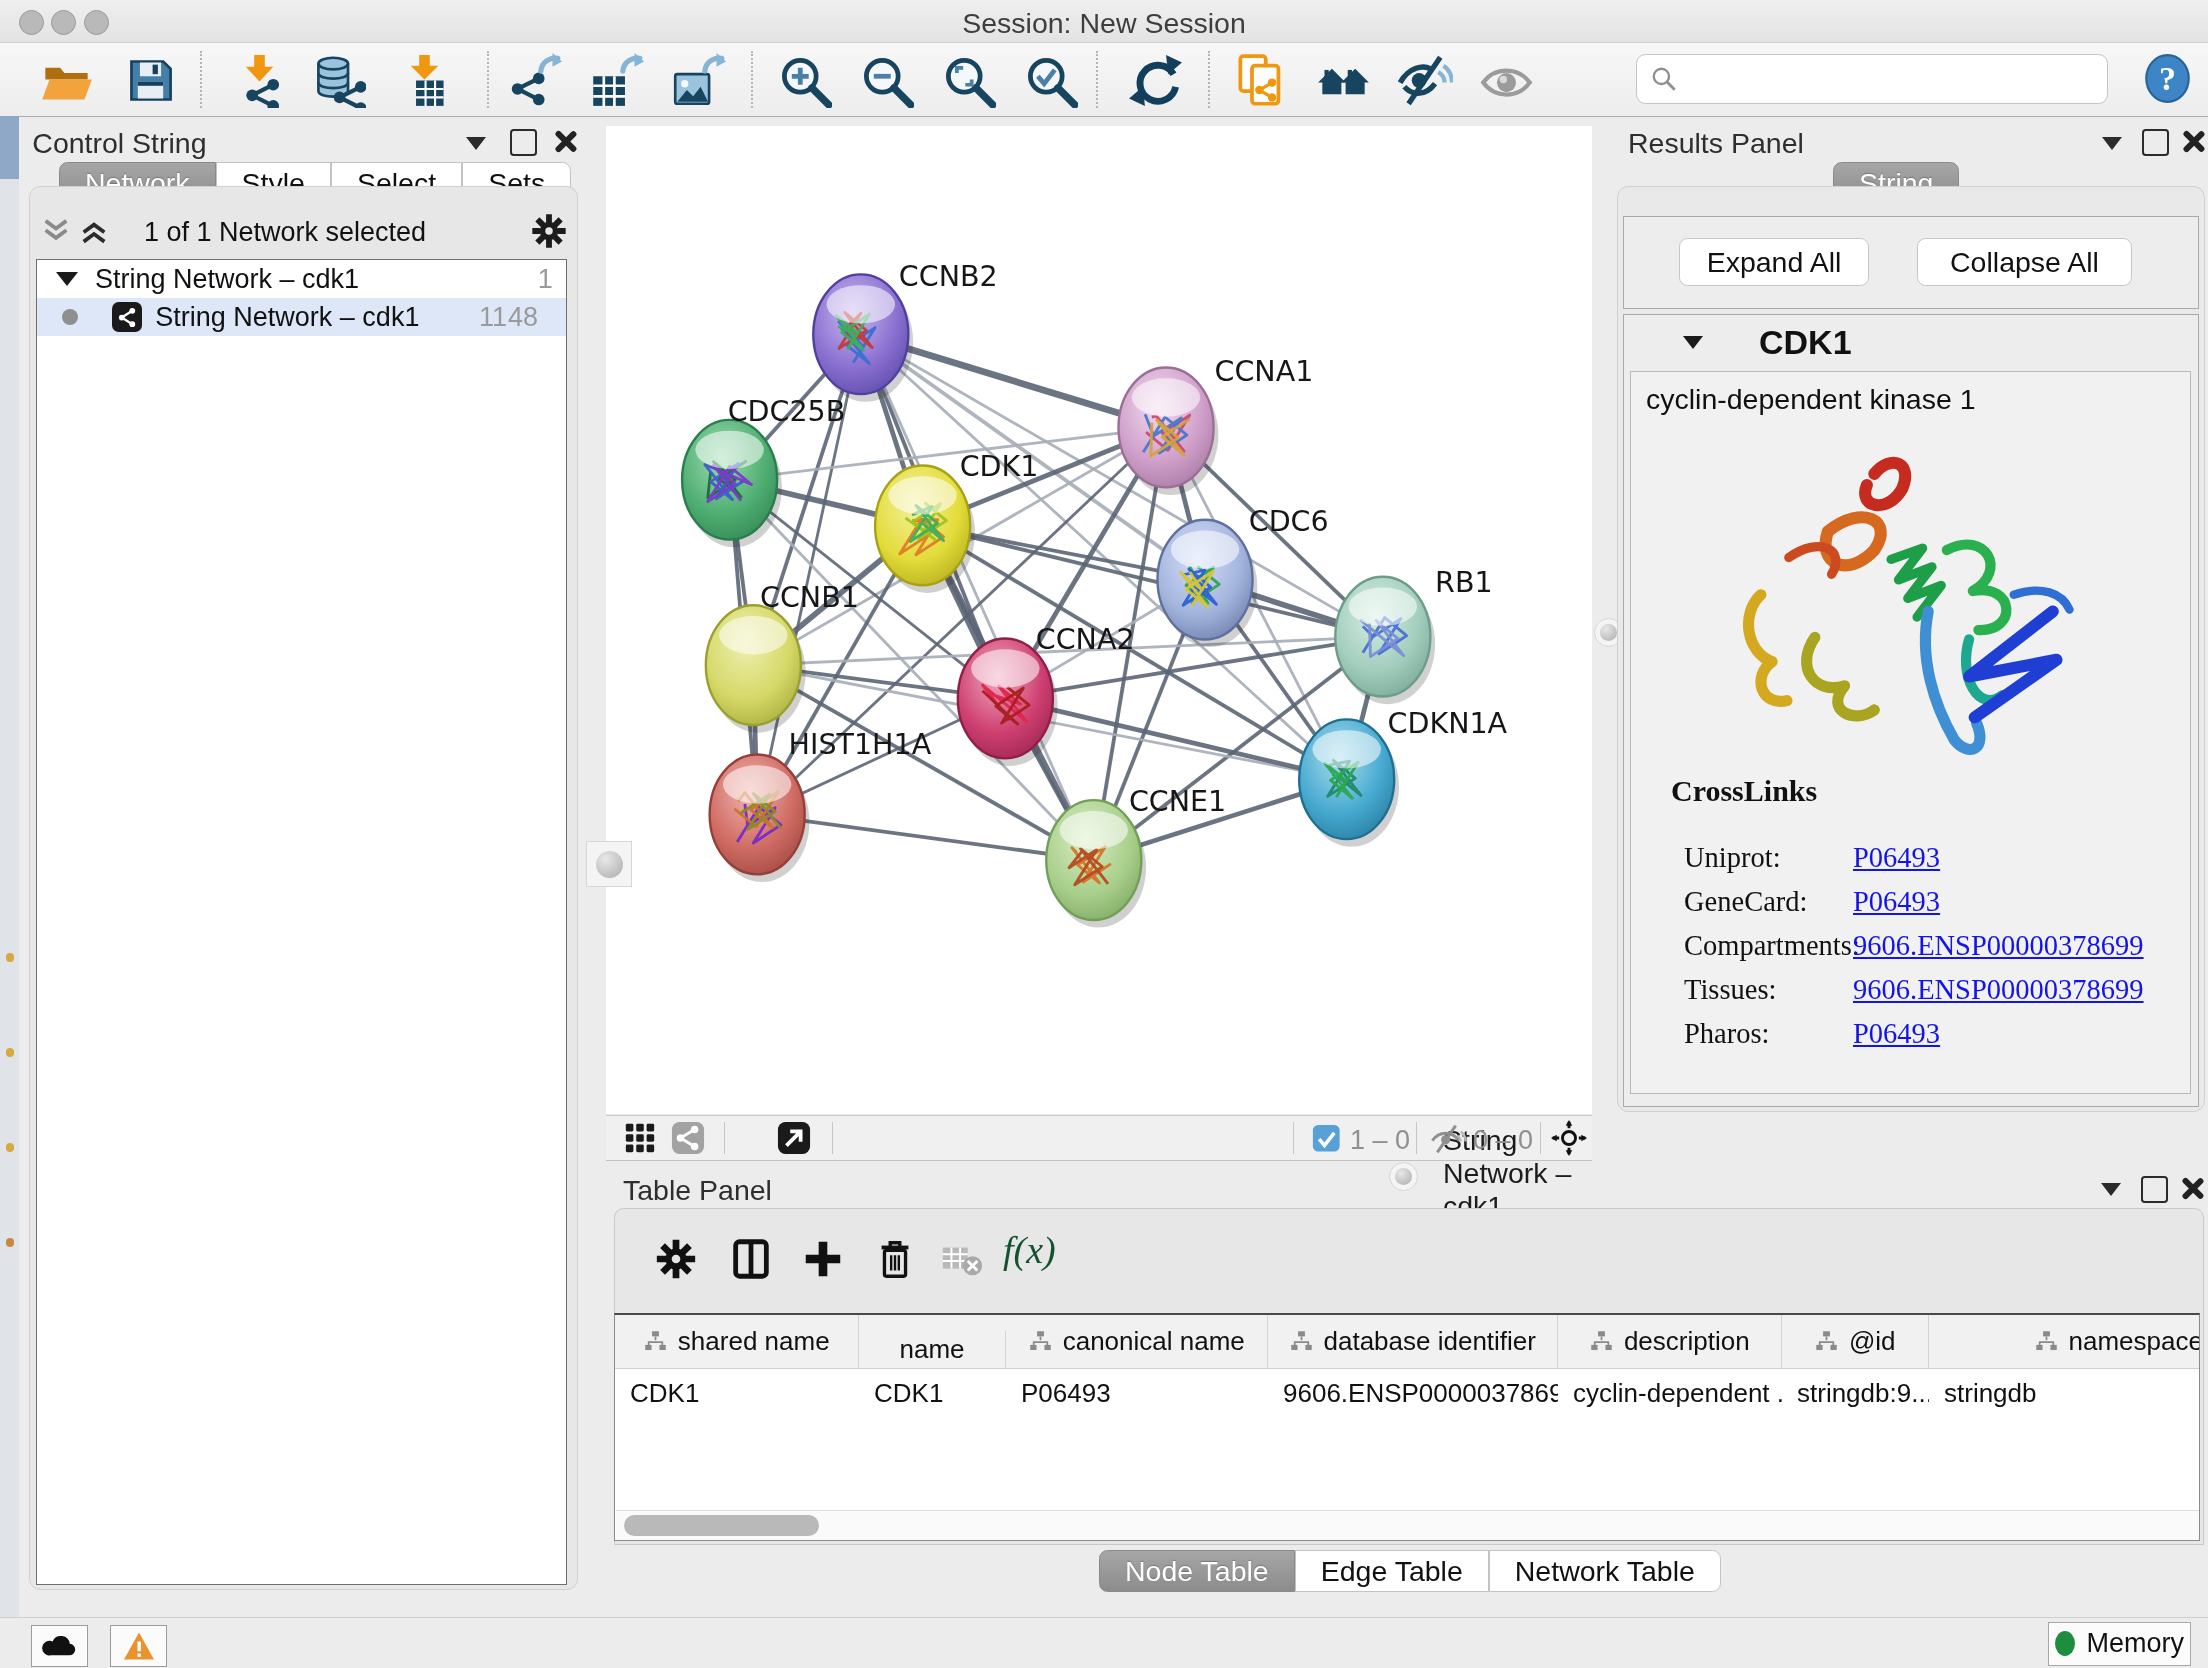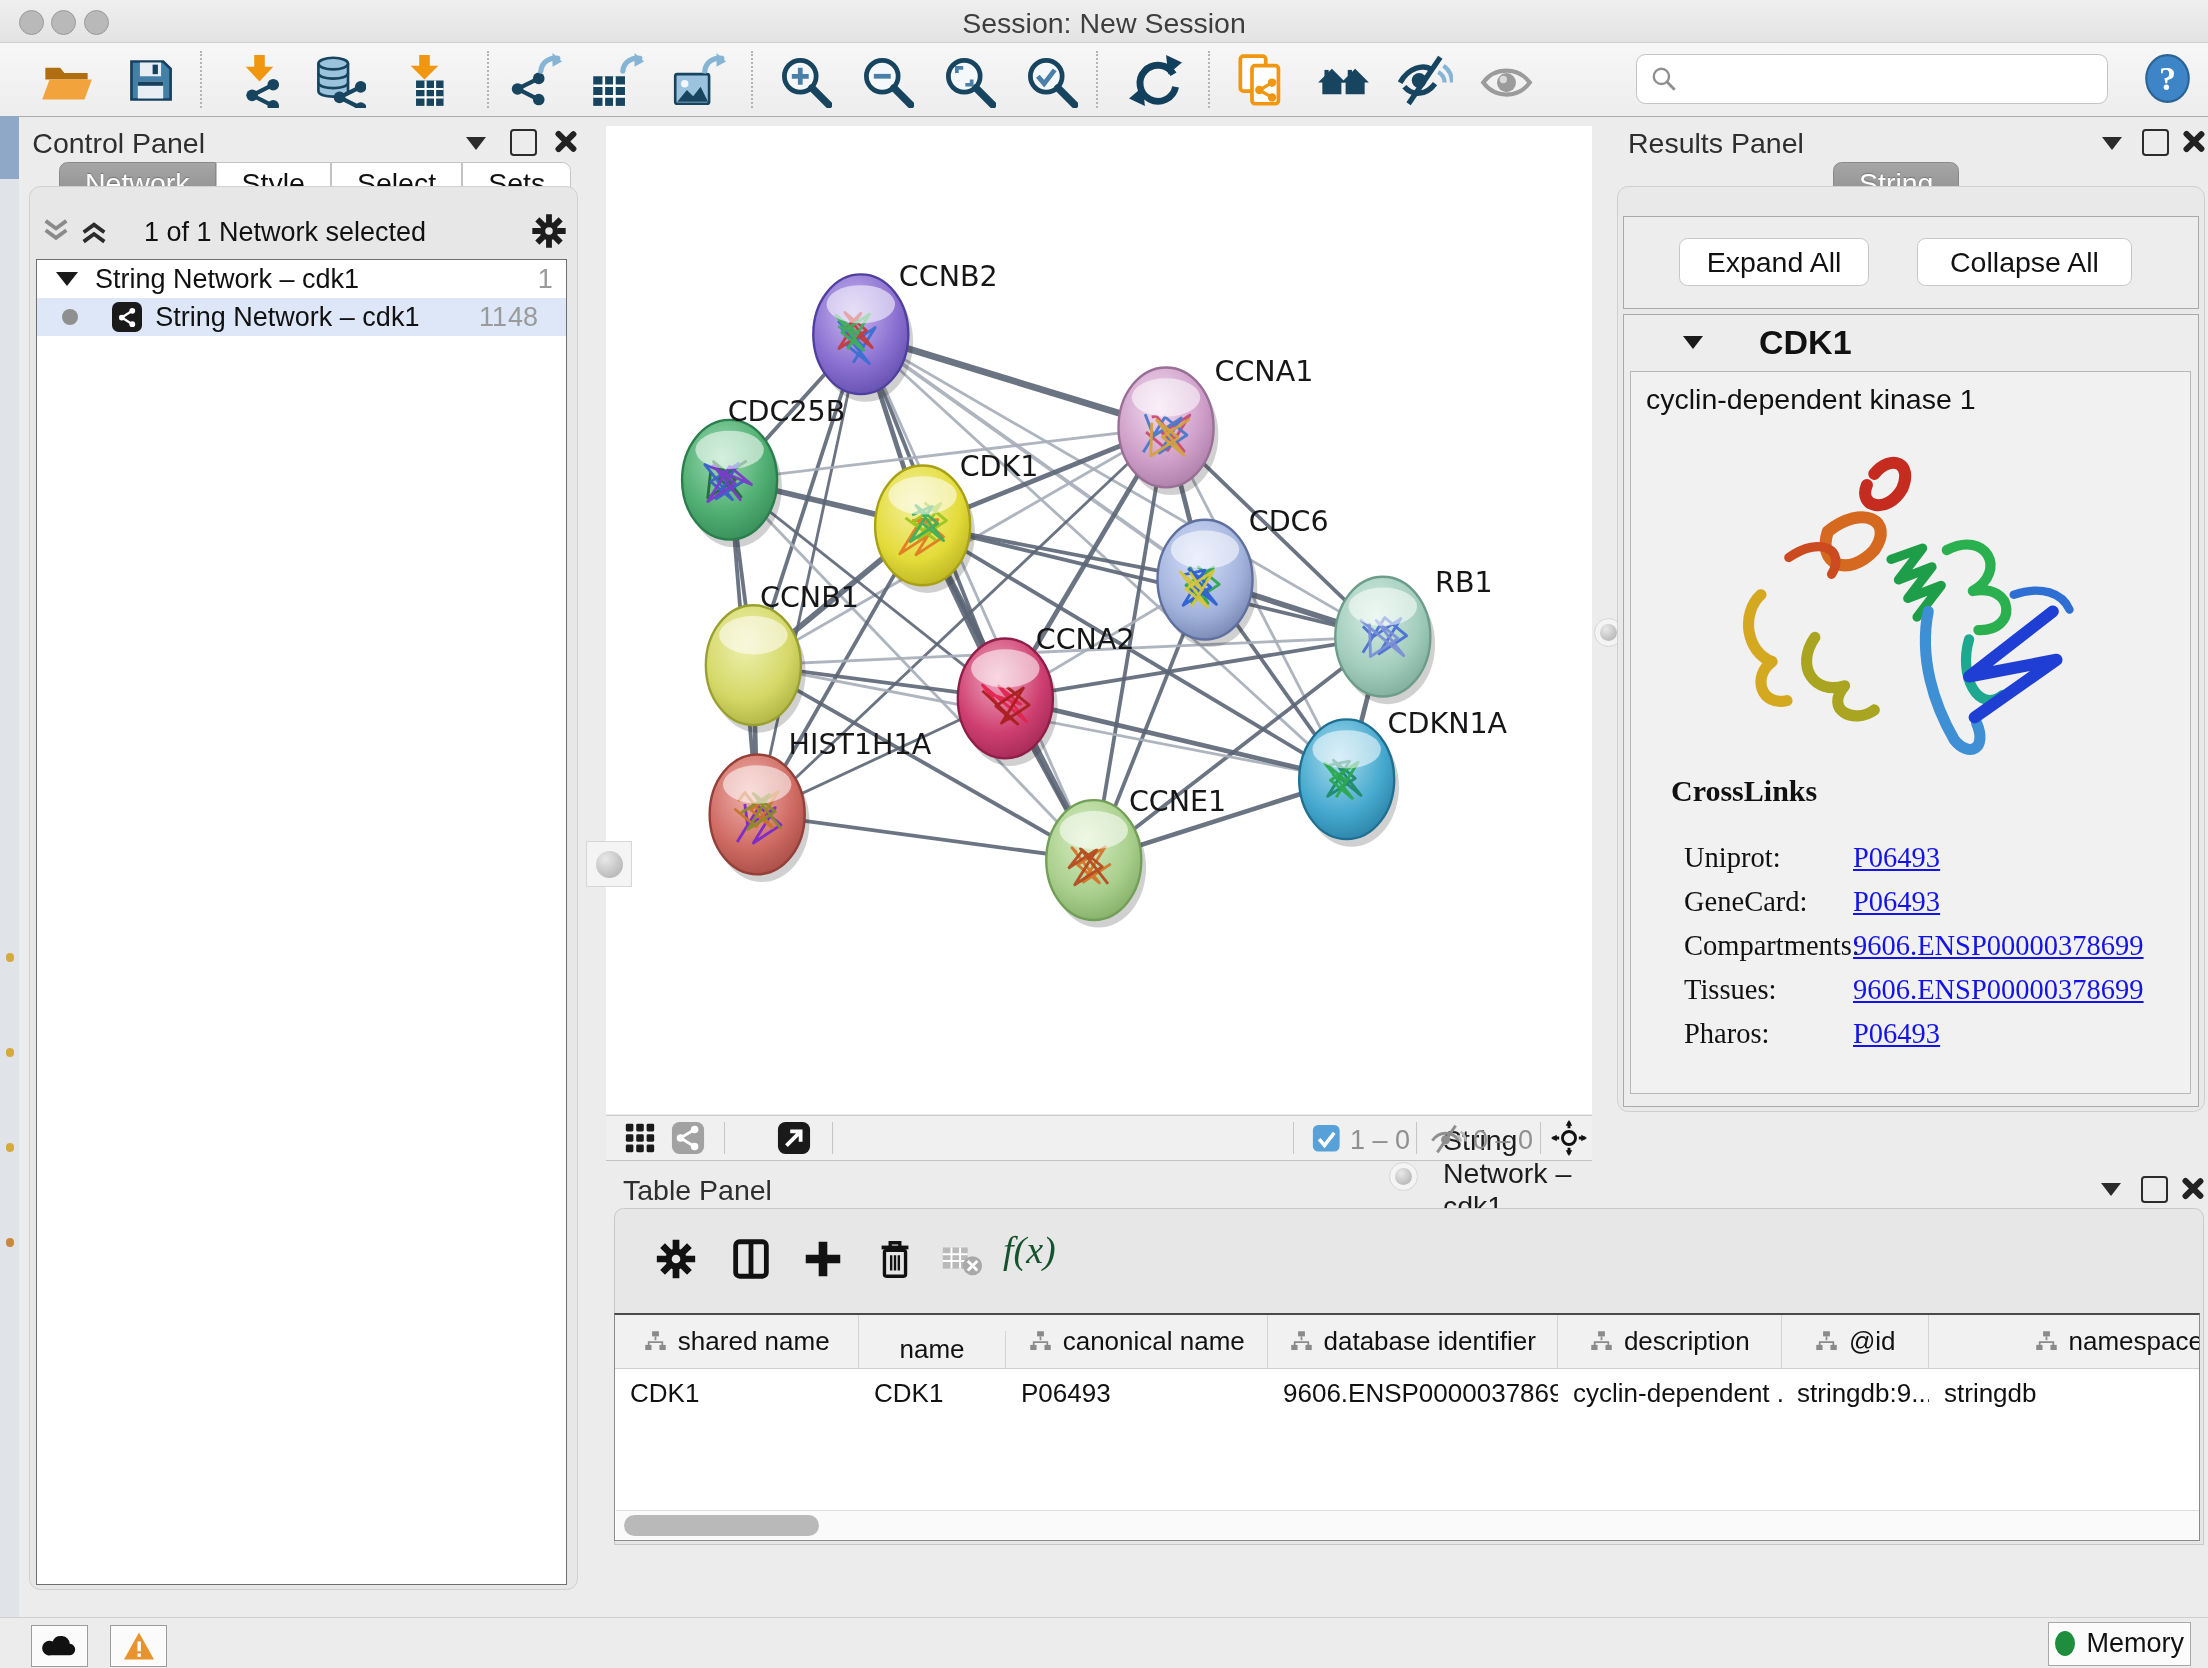--- a/index.html
+++ b/index.html
@@ -295,21 +295,21 @@
 
   <div class="abs" style="left:0;top:116px;width:19px;height:1552px;background:#e0e3e8;">
     <div class="abs" style="left:0;top:0;width:19px;height:63px;background:#8fa8c8;"></div>
     <div class="abs" style="left:5.7px;top:837px;width:8.6px;height:8.6px;border-radius:50%;background:#d4a93f;"></div>
     <div class="abs" style="left:5.7px;top:932px;width:8.6px;height:8.6px;border-radius:50%;background:#d4a93f;"></div>
     <div class="abs" style="left:5.7px;top:1027px;width:8.6px;height:8.6px;border-radius:50%;background:#d4a93f;"></div>
     <div class="abs" style="left:5.7px;top:1122px;width:8.6px;height:8.6px;border-radius:50%;background:#c9893a;"></div>
   </div>
 
   <div class="abs" style="left:19px;top:116px;width:568px;height:1501px;">
-    <div class="abs panel-title" style="left:13.3px;top:11.4px;">Control Panel</div>
+    <div class="abs panel-title" style="left:13.3px;top:11.4px;">Control String</div>
     <span class="abs pctl-tri" style="left:447px;top:21px;"></span>
     <span class="abs pctl-box" style="left:491px;top:13.3px;"></span>
     <span class="abs xmark" style="left:533px;top:13.3px;"></span>
     <div class="abs" id="cp-tabs" style="left:40px;top:46px;"><div class="tab sel">Network</div><div class="tab">Style</div><div class="tab">Select</div><div class="tab">Sets</div></div>
     <div class="cpanel-inner" style="left:9.5px;top:70px;width:547px;height:1402px;"></div>
     
     <svg class="abs" viewBox="0 0 34 30" style="left:21px;top:101px;width:32px;height:28.5px;">
       <path class="chev" d="M6 4 L17 12 L28 4 M6 14 L17 22 L28 14"></path>
     </svg>
     <svg class="abs" viewBox="0 0 34 30" style="left:59px;top:101px;width:32px;height:28.5px;">
@@ -796,20 +796,25 @@
           <div class="tbl-td" style="width: 290px;">9606.ENSP00000378699</div>
           <div class="tbl-td" style="width: 224px;">cyclin-dependent ...</div>
           <div class="tbl-td" style="width: 147px;">stringdb:9...</div>
           <div class="tbl-td" style="width: 380px;">stringdb</div>
         </div>
       </div>
   </div>
   <div class="hscroll">
       <div class="hthumb"></div>
     </div>
+  <div class="bot-tabs" id="bot-tabs">
+      <div class="tab sel">Node Table</div>
+      <div class="tab">Edge Table</div>
+      <div class="tab">Network Table</div>
+    </div>
 
   <div class="appbar">
     <button class="sq-btn" style="left:31px">
       <svg viewBox="0 0 44 32" style="width:36px;height:27px;">
         <path d="M11 28a9 9 0 1 1 2-17 11 11 0 0 1 21 3 7 7 0 0 1-1 14z" fill="#111"></path>
       </svg>
     </button>
     <button class="sq-btn" style="left:110px">
       <svg viewBox="0 0 44 40" style="width:34px;height:30px;">
         <path d="M22 2 L42 38 H2 Z" fill="#e8932e"></path>

